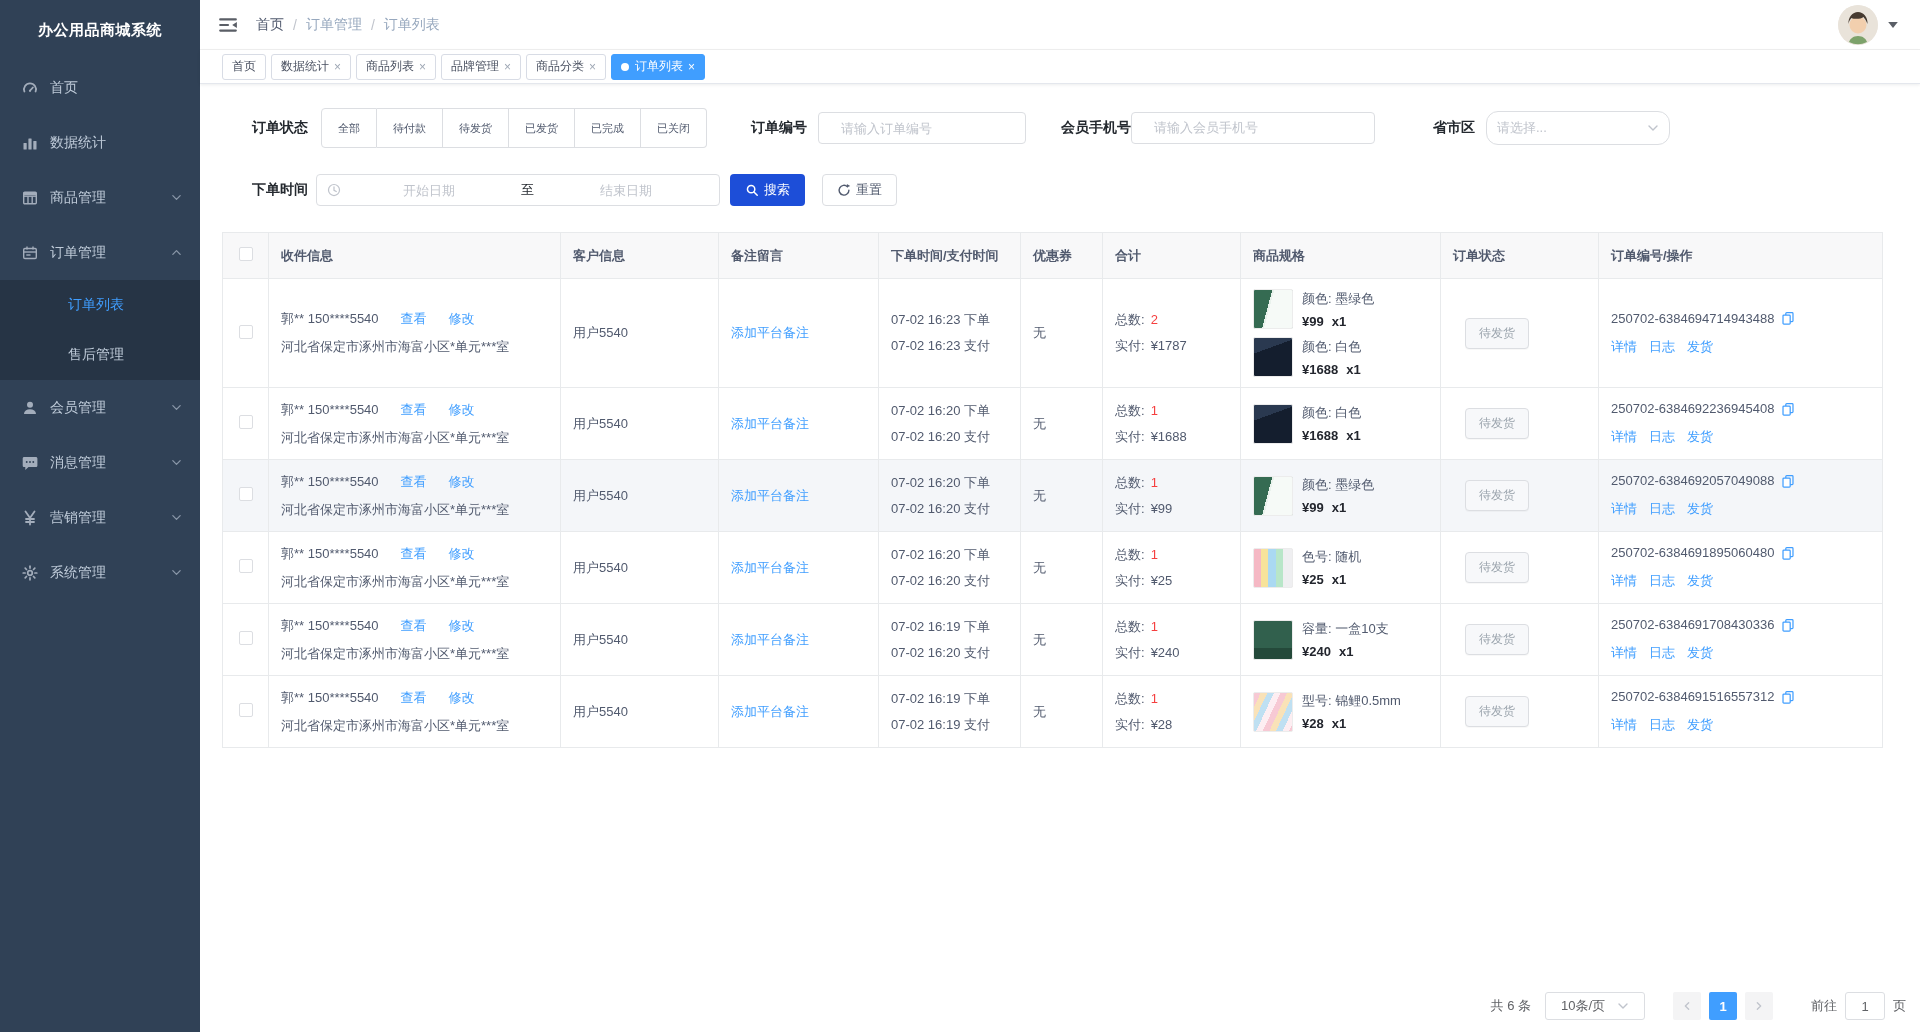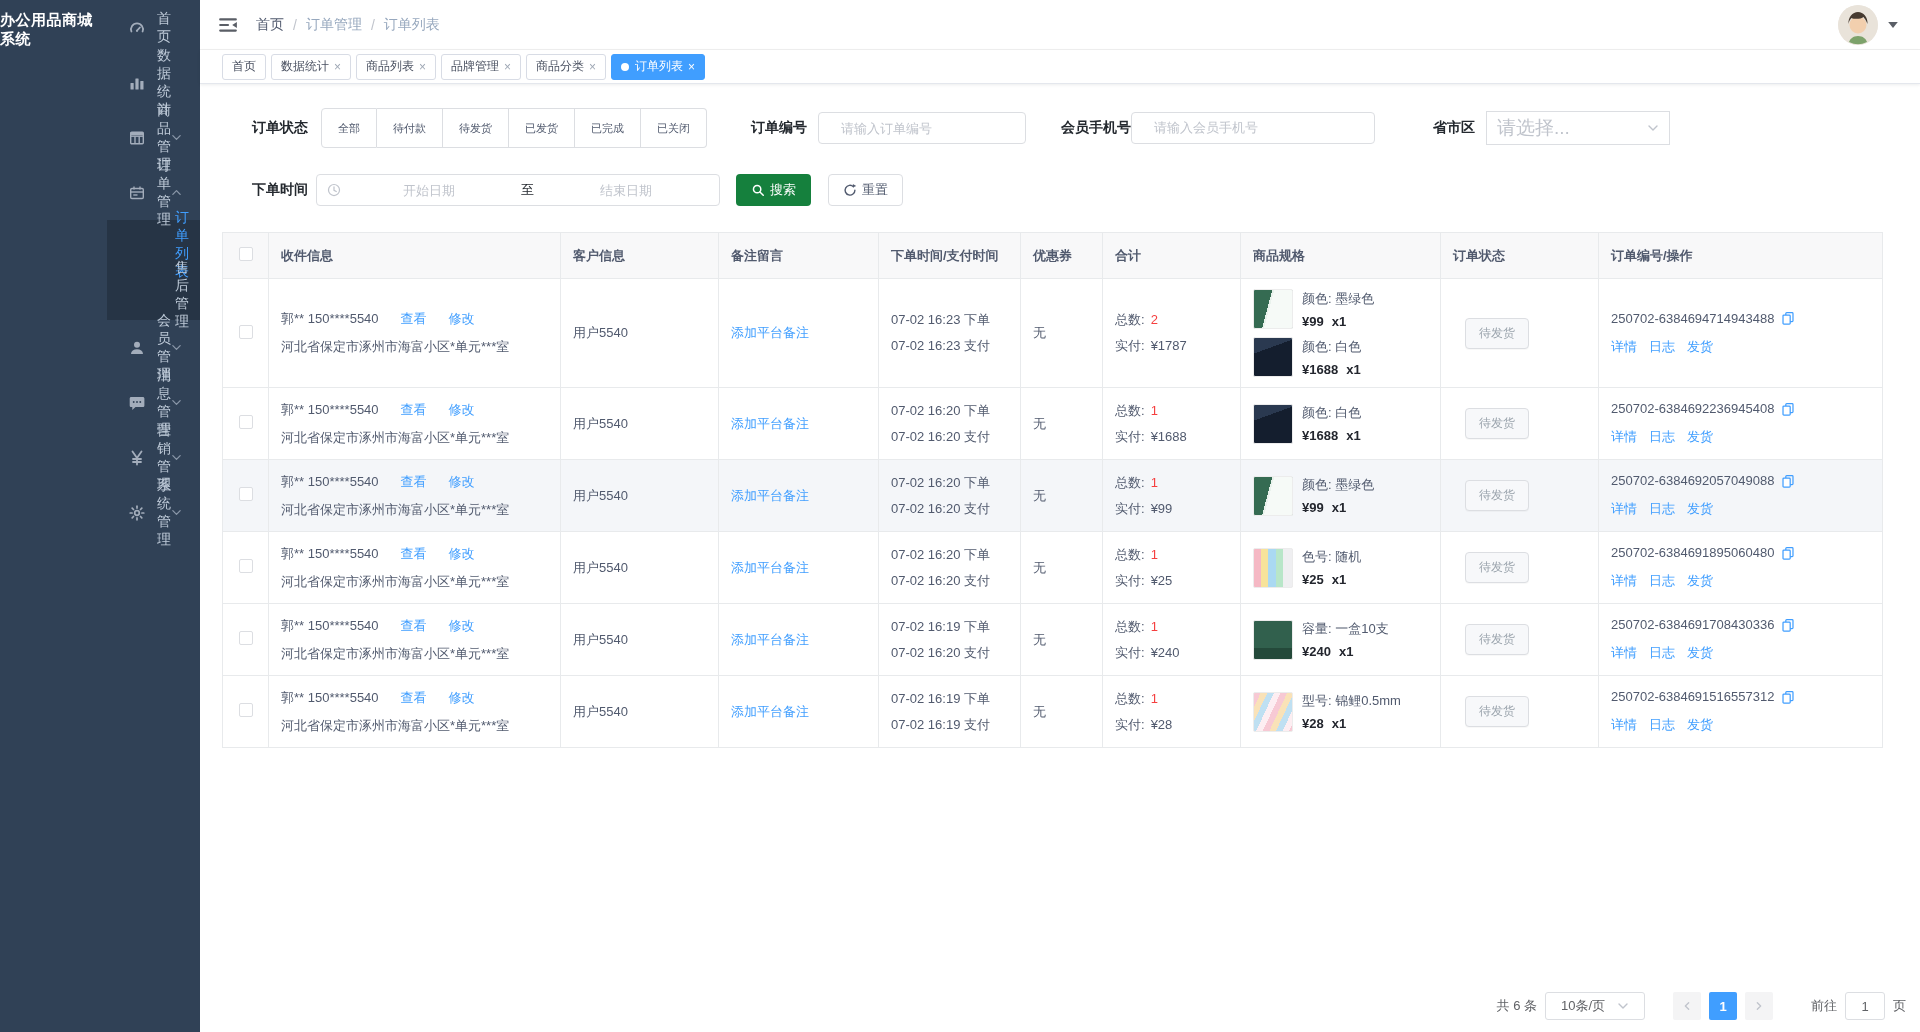--- a/index.html
+++ b/index.html
@@ -1,20 +1,20 @@
 <!DOCTYPE html>
 <html><head>
 <meta charset="utf-8">
 <style>
   * { box-sizing: border-box; margin: 0; padding: 0; }
   html,body { width:1920px; height:1032px; overflow:hidden; }
   body { font-family:"Liberation Sans","DejaVu Sans",sans-serif; font-size:13px; color:#515a6e; background:#fff; display:flex; }
 
   
-  .sidebar { width:200px; height:100%; background:#304156; flex:0 0 200px; display:flex; flex-direction:row; }
+  .sidebar { width:200px; height:100%; background:#304156; flex:0 0 200px; display:flex; flex-direction:column; }
   .logo-title { height:60px; display:flex; align-items:center; justify-content:center; color:#fff; font-size:15px; font-weight:bold; letter-spacing:.5px; }
   .menu { flex:1; }
   .menu-item { height:55px; display:flex; align-items:center; padding:0 18px 0 22px; color:#bfcbd9; font-size:14px; cursor:pointer; }
   .mi-icon { width:16px; height:16px; color:#a3adbb; margin-right:12px; flex:0 0 16px; }
   .mi-icon svg { width:16px; height:16px; display:block; }
   .mi-label { flex:1; }
   .mi-arrow { width:11px; height:11px; color:#8a97a8; }
   .mi-arrow svg { width:11px; height:11px; display:block; }
   .submenu { background:#263445; }
   .submenu-item { height:50px; display:flex; align-items:center; padding-left:68px; color:#bfcbd9; font-size:14px; cursor:pointer; }
@@ -46,33 +46,33 @@
   
   .filters { padding:24px 38px 0 52px; }
   .filter-row { display:flex; align-items:center; margin-bottom:26px; }
   .f-label { font-size:14px; font-weight:bold; color:#24292f; white-space:nowrap; }
   .btn-group { display:flex; margin-left:13px; }
   .seg-btn { height:40px; padding:0 16px; background:#fff; border:1px solid #dcdee2; border-left-width:0; display:flex; align-items:center; font-size:11px; color:#515a6e; cursor:pointer; }
   .seg-btn:first-child { border-left-width:1px; border-radius:4px 0 0 4px; }
   .seg-btn:last-child { border-radius:0 4px 4px 0; }
   .f-input { height:32px; border:1px solid #dcdee2; border-radius:4px; padding:0 22px; font-size:13px; color:#515a6e; outline:none; font-family:inherit; }
   .f-input::placeholder { color:#c0c4cc; }
-  .f-select { height:32px; border:1px solid #dcdee2; border-radius:0; display:flex; align-items:center; padding:16px 10px; color:#c0c4cc; font-size:19px; cursor:pointer; }
+  .f-select { height:32px; border:1px solid #dcdee2; border-radius:12px; display:flex; align-items:center; padding:16px 10px; color:#c0c4cc; font-size:13px; cursor:pointer; }
   .f-select .sel-text { flex:1; }
   .sel-chev { width:12px; height:12px; color:#c0c4cc; }
   .sel-chev svg { width:12px; height:12px; display:block; }
   .date-range { height:32px; width:404px; border:1px solid #dcdee2; border-radius:4px; display:flex; align-items:center; padding:0 10px; margin-left:8px; }
   .dr-icon { width:14px; height:14px; color:#c0c4cc; flex:0 0 14px; }
   .dr-icon svg { width:14px; height:14px; display:block; }
   .dr-input { flex:1; border:none; outline:none; text-align:center; font-size:13px; color:#515a6e; font-family:inherit; background:transparent; }
   .dr-input::placeholder { color:#c0c4cc; }
   .dr-sep { color:#24292f; font-size:13px; padding:0 4px; }
   .btn { height:32px; border-radius:4px; display:flex; align-items:center; padding:0 14px; font-size:13px; cursor:pointer; border:1px solid transparent; }
   .btn svg { width:14px; height:14px; margin-right:5px; }
-  .btn-primary { background:#15803d; color:#fff; margin-left:16px;justify-content:flex-end; }
+  .btn-primary { background:#1d4ed8; color:#fff; margin-left:10px;justify-content:flex-end; }
   .btn-plain { background:#fff; border-color:#dcdee2; color:#515a6e; margin-left:17px; }
 
   
   .table-wrap { padding:0 38px 0 22px; }
   table { width:1660px; table-layout:fixed; border-collapse:collapse; }
   th, td { border:1px solid #e8eaec; font-size:13px; vertical-align:middle; padding:10px 12px; }
   th { background:#f8f8f9; color:#515a6e; font-weight:bold; text-align:left; height:46px; padding:8px 12px; }
   td { color:#515a6e; }
   tr.row td { height:72px; }
   tr.row.tall td { height:98px; }
@@ -99,21 +99,21 @@
   .prod-price { margin-top:6px; font-weight:bold; color:#23262e; white-space:nowrap; }
   .prod-qty { margin-left:8px; }
   .badge { display:inline-block; padding:6px 13px; background:#f7f8fa; border:1px solid #dcdee2; border-radius:4px; color:#9aa3ac; font-size:12px; box-shadow:0 1px 1px rgba(0,0,0,.03); }
   .order-no-line { display:flex; align-items:center; gap:7px; white-space:nowrap; }
   .copy-ic { width:14px; height:14px; color:#409eff; cursor:pointer; flex:0 0 14px; }
   .copy-ic svg { width:14px; height:14px; display:block; }
   .ops { margin-top:12px; display:flex; gap:12px; }
 
   
   .pagebar { margin-top:auto; display:flex; align-items:center; justify-content:flex-end; padding:0 14px 12px 0; color:#606266; }
-  .pg-total { margin-right:8px; }
+  .pg-total { margin-right:14px; }
   .pg-select { width:100px; height:28px; border:1px solid #dcdee2; border-radius:3px; display:flex; align-items:center; justify-content:center; gap:12px; cursor:pointer; margin-right:28px; font-size:13px; }
   .pg-btn { width:28px; height:28px; background:#f4f4f5; border-radius:2px; display:flex; align-items:center; justify-content:center; color:#c0c4cc; cursor:pointer; }
   .pg-btn svg { width:10px; height:10px; }
   .pg-cur { width:28px; height:28px; background:#409eff; color:#fff; border-radius:2px; display:flex; align-items:center; justify-content:center; font-weight:bold; margin:0 8px; cursor:default; }
   .pg-goto { margin-left:38px; display:flex; align-items:center; gap:8px; }
   .pg-input { width:40px; height:28px; border:1px solid #dcdee2; border-radius:3px; text-align:center; font-size:13px; color:#606266; outline:none; font-family:inherit; }
 </style>
 </head>
 <body>
 

